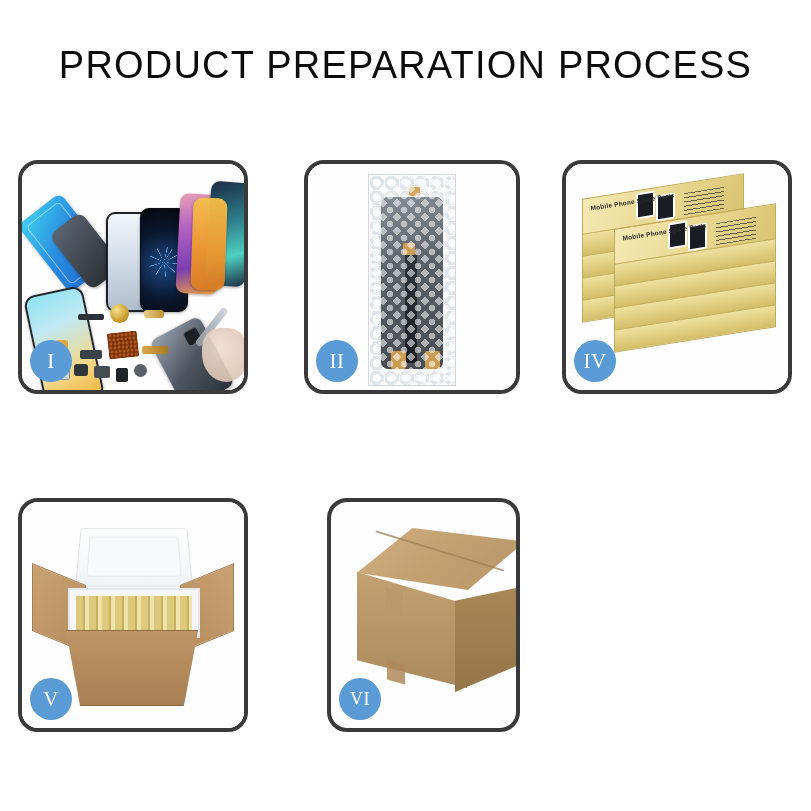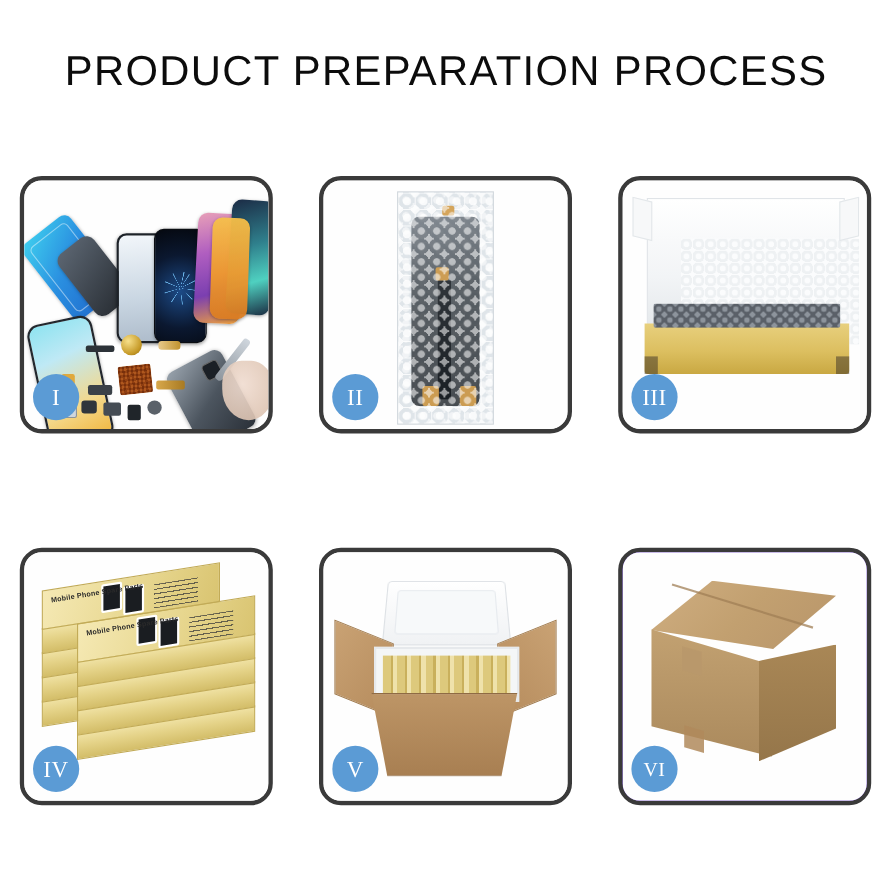--- a/index.html
+++ b/index.html
@@ -206,21 +206,21 @@
   }
   .hand {
     position:absolute; right:-4px; bottom:8px;
     width:46px; height:54px;
     background: radial-gradient(ellipse at 40% 40%, #f0dcd0, #d8bda9);
     border-radius: 40% 45% 50% 55%;
     opacity:.9;
   }
 
   
-  .p2 { background:#ffffff; }
+  .p2 { background:#ffffff;margin-left:14px; }
   .bubblebag {
     position:absolute; left:50%; top:10px;
     transform: translateX(-50%);
     width: 86px; height: 210px;
     background:
       radial-gradient(circle at 25% 18%, rgba(255,255,255,.9) 0 4px, transparent 5px),
       repeating-radial-gradient(circle at 8px 8px, rgba(255,255,255,.75) 0 3.5px, rgba(215,222,228,.55) 4px 7.5px);
     background-size: auto, 15px 15px;
     background-color: #e9edf0;
     border: 1px solid #d2d8dd;
@@ -377,21 +377,21 @@
   }
   .carton-body {
     position:absolute; left:38px; top:128px;
     width:142px; height:74px;
     background: linear-gradient(180deg,#bd9566 0%,#a87f52 100%);
     border:1px solid #8f6b44;
     clip-path: polygon(4% 0, 96% 0, 86% 100%, 14% 100%);
   }
 
   
-  .p6 { background:#8b5cf6; }
+  .p6 { background:#000000;margin-left:37px; }
   .ctn { position:absolute; left:14px; top:26px; width:196px; height:168px; }
   .ctn-top {
     position:absolute; left:12px; top:0; width:168px; height:62px;
     background: linear-gradient(135deg,#cfae81 0%,#c2a070 50%,#b8956a 100%);
     clip-path: polygon(33% 0, 100% 22%, 66% 100%, 0 72%);
     border-radius:3px;
   }
   .ctn-seam {
     position:absolute; left:28px; top:22px; width:134px; height:2px;
     background:#a07f56; transform: rotate(17deg); opacity:.75;
@@ -456,32 +456,20 @@
         <div class="gold-tab gt1"></div>
         <div class="gold-tab gt2"></div>
         <div class="gold-tab gt3"></div>
         <div class="gold-tab gt4"></div>
         <div class="bub-overlay"></div>
       </div>
     </div>
     <div class="badge">II</div>
   </div>
 
-  <div class="panel p3">
-    <div class="panel-photo">
-      <div class="lid">
-        <div class="foam"></div>
-      </div>
-      <div class="tray">
-        <div class="tray-dark"></div>
-        <div class="tray-dark r"></div>
-      </div>
-    </div>
-    <div class="badge">III</div>
-  </div>
 
   <div class="panel p4">
     <div class="panel-photo">
       <div class="stack">
         <div class="gbox gb-side gs4"></div>
         <div class="gbox gb-side gs3"></div>
         <div class="gbox gb-side gs2"></div>
         <div class="gbox gb-side gs1"></div>
         <div class="gbox gb-side2 gt2d"></div>
         <div class="gbox gb-side2 gt2c"></div>

